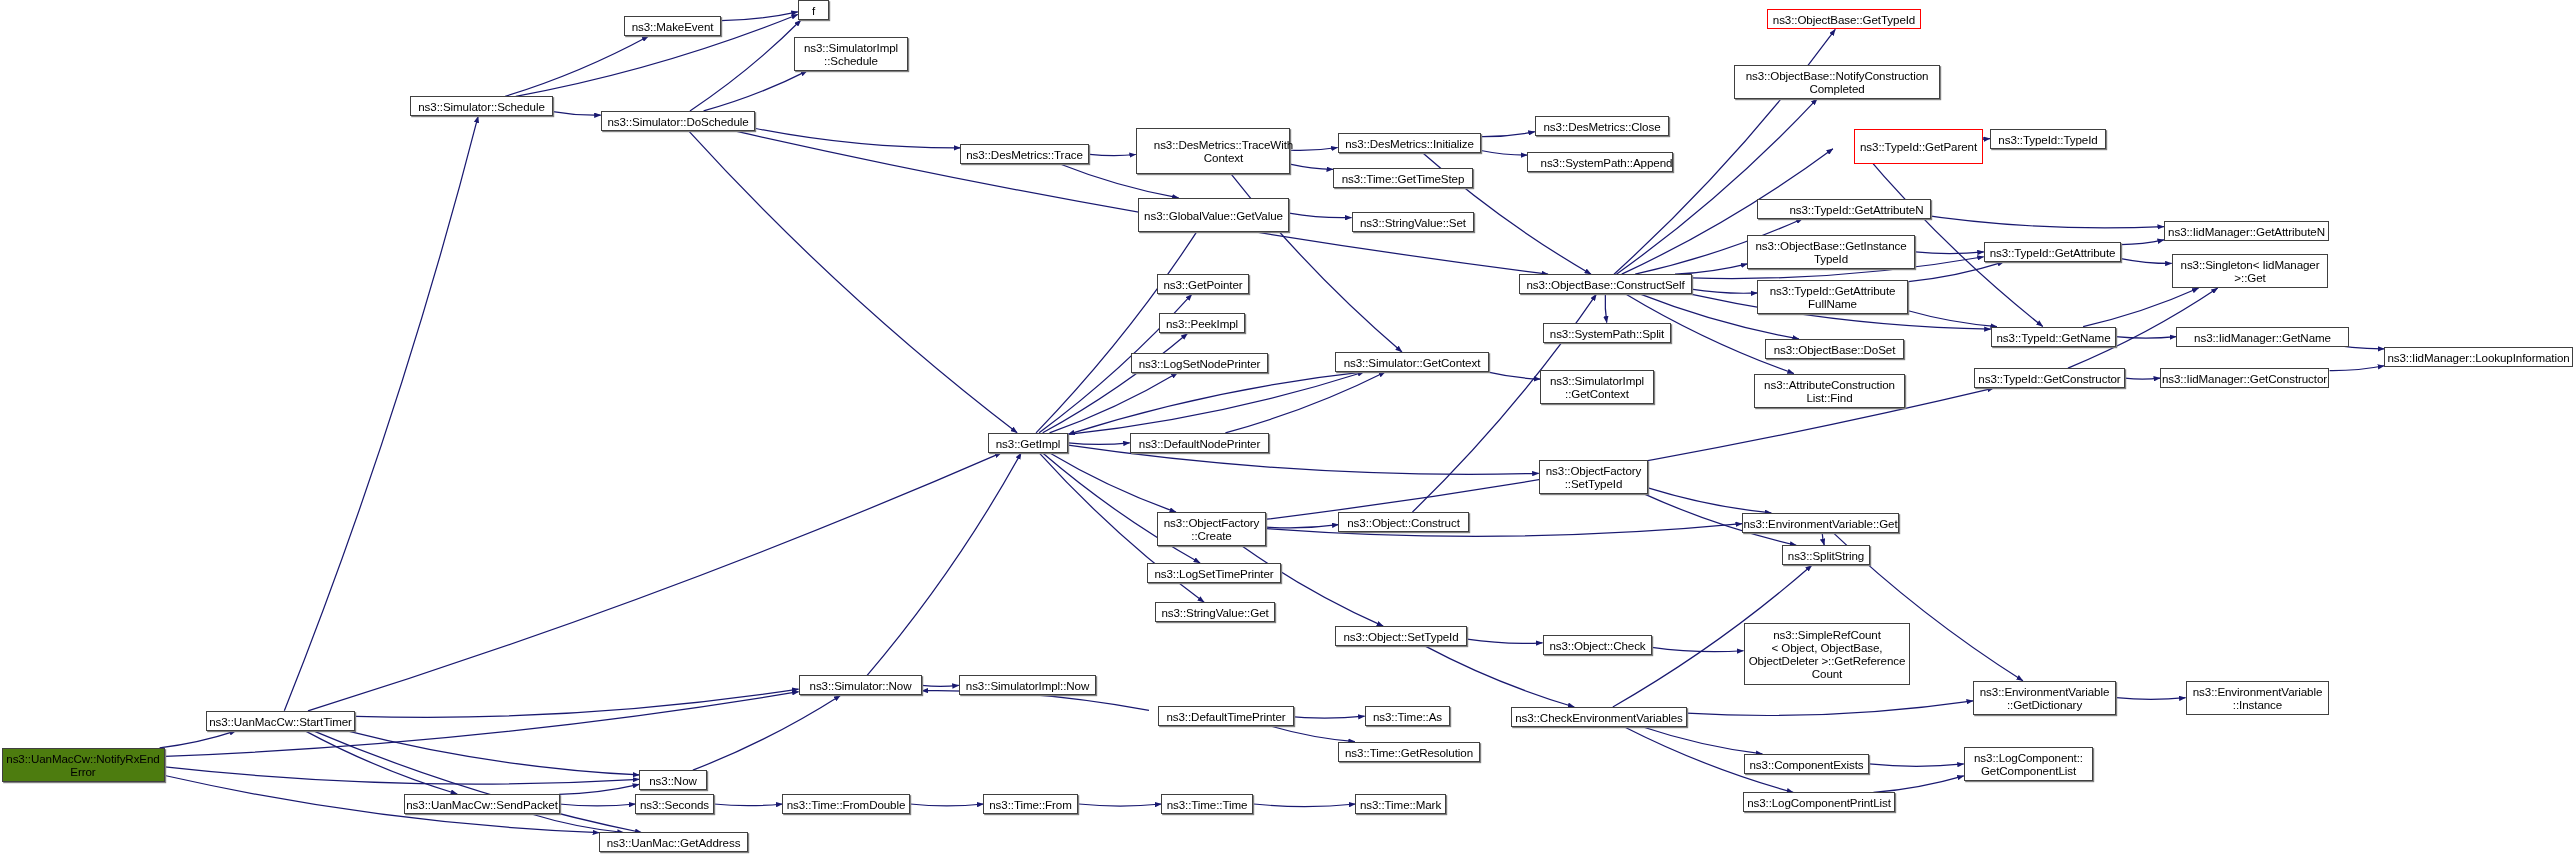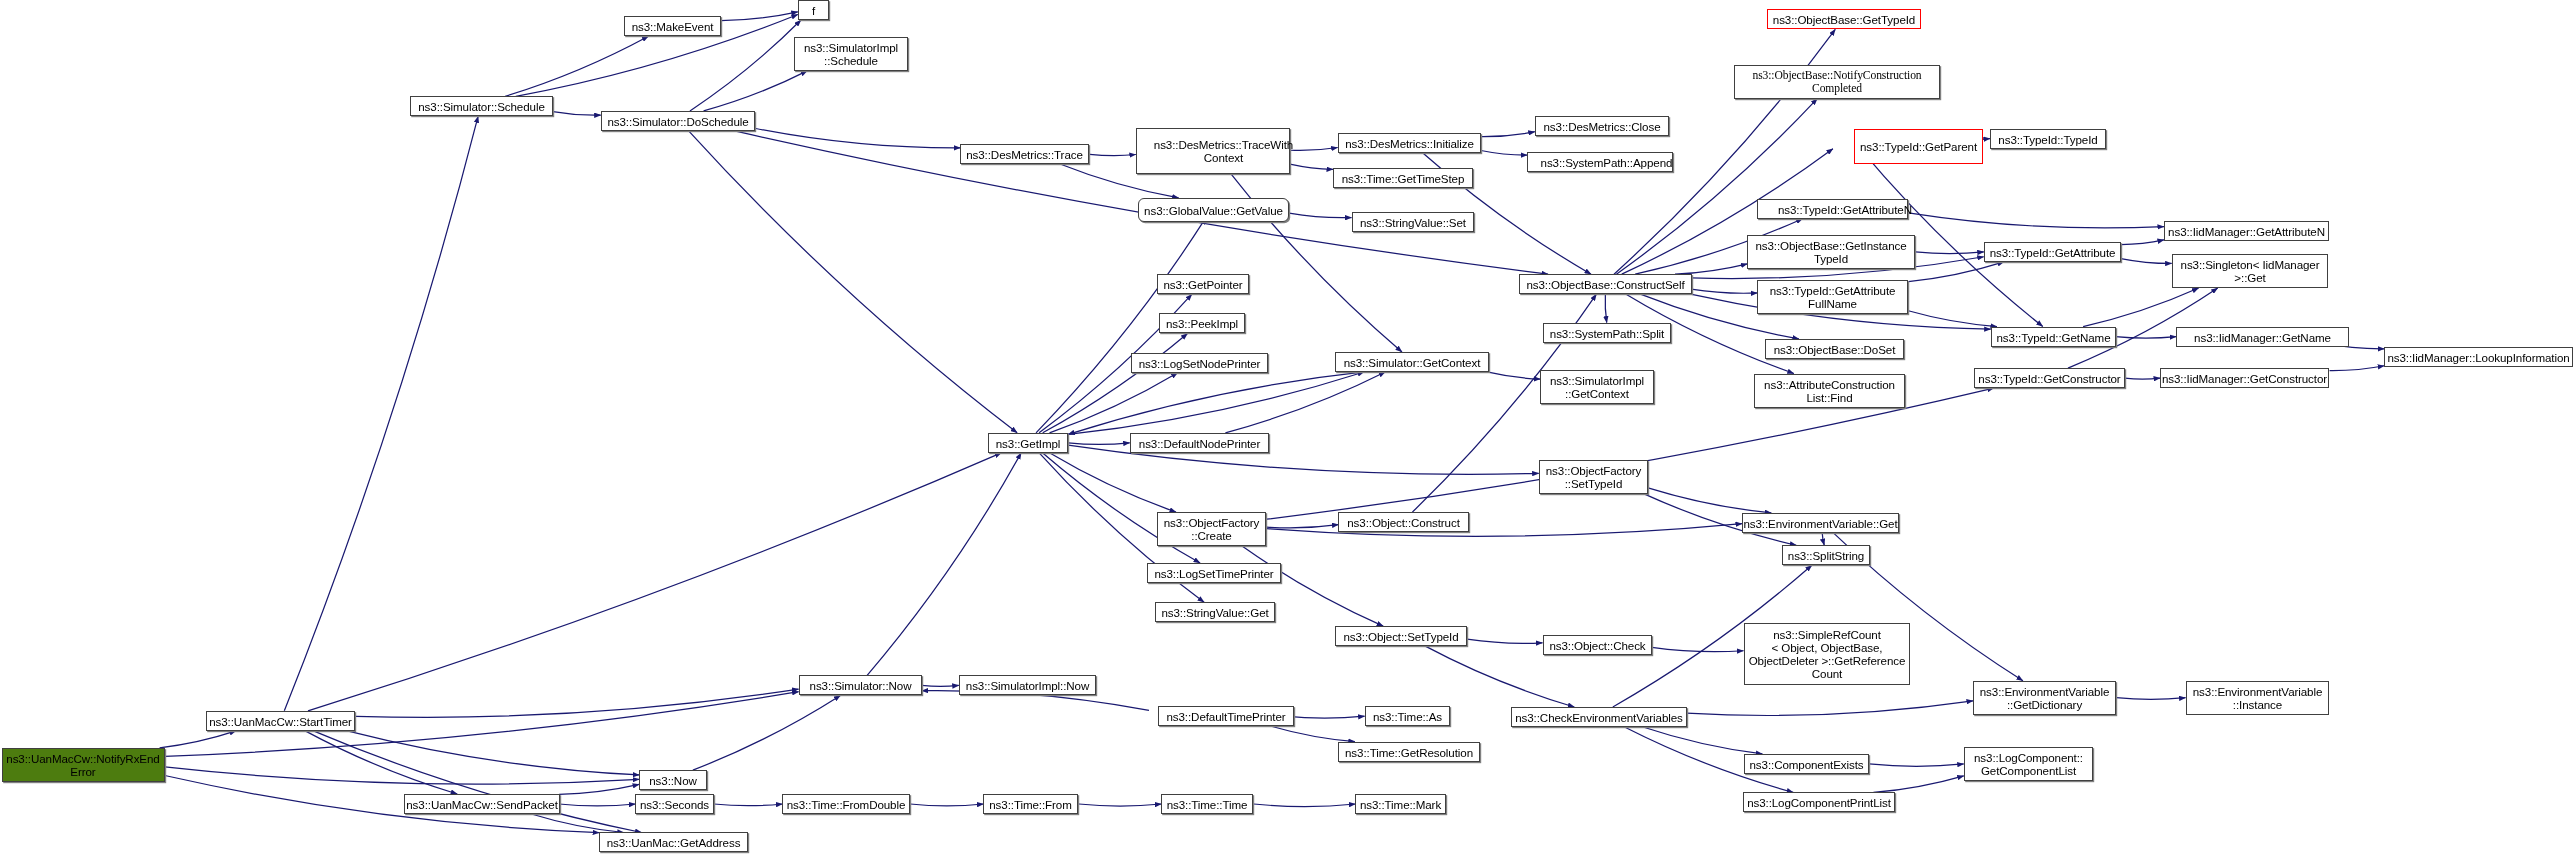--- a/index.html
+++ b/index.html
@@ -186,38 +186,38 @@
       <div class="node" style="left: 798px; top: 0px; width: 31px; height: 20px;">f</div>
       <div class="node" style="left: 794px; top: 37px; width: 114px; height: 34px;">ns3::SimulatorImpl
 ::Schedule</div>
       <div class="node" style="left: 960px; top: 144px; width: 129px; height: 20px;">ns3::DesMetrics::Trace</div>
       <div class="node" style="left: 1136px; top: 128px; width: 154px; height: 46px; padding-left: 24px;">ns3::DesMetrics::TraceWith
 Context</div>
       <div class="node" style="left: 1338px; top: 133px; width: 143px; height: 20px;">ns3::DesMetrics::Initialize</div>
       <div class="node" style="left: 1333px; top: 168px; width: 140px; height: 20px;">ns3::Time::GetTimeStep</div>
       <div class="node" style="left: 1535px; top: 116px; width: 134px; height: 20px;">ns3::DesMetrics::Close</div>
       <div class="node" style="left: 1527px; top: 152px; width: 146px; height: 20px; padding-left: 16px;">ns3::SystemPath::Append</div>
-      <div class="node" style="left: 1138px; top: 198px; width: 151px; height: 24px; border-radius: 6px;">ns3::GlobalValue::GetValue</div>
+      <div class="node" style="left: 1138px; top: 198px; width: 151px; height: 34px;">ns3::GlobalValue::GetValue</div>
       <div class="node" style="left: 1352px; top: 212px; width: 122px; height: 20px;">ns3::StringValue::Set</div>
       <div class="node" style="left: 1157px; top: 274px; width: 92px; height: 20px;">ns3::GetPointer</div>
       <div class="node" style="left: 1159px; top: 313px; width: 86px; height: 20px;">ns3::PeekImpl</div>
       <div class="node" style="left: 1131px; top: 353px; width: 137px; height: 20px;">ns3::LogSetNodePrinter</div>
       <div class="node" style="left: 988px; top: 433px; width: 80px; height: 20px;">ns3::GetImpl</div>
       <div class="node" style="left: 1130px; top: 433px; width: 139px; height: 20px;">ns3::DefaultNodePrinter</div>
       <div class="node" style="left: 1335px; top: 352px; width: 154px; height: 20px;">ns3::Simulator::GetContext</div>
       <div class="node" style="left: 1540px; top: 370px; width: 114px; height: 34px;">ns3::SimulatorImpl
 ::GetContext</div>
       <div class="node" style="left: 1519px; top: 274px; width: 173px; height: 20px;">ns3::ObjectBase::ConstructSelf</div>
       <div class="node" style="left: 1543px; top: 323px; width: 128px; height: 20px;">ns3::SystemPath::Split</div>
       <div class="node highlight" style="left: 1767px; top: 9.2px; width: 154px; height: 20px;">ns3::ObjectBase::GetTypeId</div>
-      <div class="node" style="left: 1734px; top: 65px; width: 206px; height: 34px; font-family: Liberation Serif, serif;">ns3::ObjectBase::NotifyConstruction
+      <div class="node" style="left: 1734px; top: 65px; width: 206px; height: 34px;">ns3::ObjectBase::NotifyConstruction
 Completed</div>
       <div class="node highlight" style="left: 1854px; top: 129px; width: 129px; height: 35px;">ns3::TypeId::GetParent</div>
       <div class="node" style="left: 1990px; top: 129px; width: 116px; height: 20px;">ns3::TypeId::TypeId</div>
-      <div class="node" style="left: 1757px; top: 199px; width: 151px; height: 20px; padding-left: 28px;">ns3::TypeId::GetAttributeN</div>
+      <div class="node" style="left: 1757px; top: 199px; width: 174px; height: 20px; padding-left: 28px;">ns3::TypeId::GetAttributeN</div>
       <div class="node" style="left: 1747px; top: 235px; width: 168px; height: 34px;">ns3::ObjectBase::GetInstance
 TypeId</div>
       <div class="node" style="left: 1757px; top: 280px; width: 151px; height: 34px;">ns3::TypeId::GetAttribute
 FullName</div>
       <div class="node" style="left: 1765px; top: 339px; width: 139px; height: 20px;">ns3::ObjectBase::DoSet</div>
       <div class="node" style="left: 1754px; top: 374px; width: 151px; height: 34px;">ns3::AttributeConstruction
 List::Find</div>
       <div class="node" style="left: 1984px; top: 242px; width: 137px; height: 20px;">ns3::TypeId::GetAttribute</div>
       <div class="node" style="left: 1991px; top: 327px; width: 125px; height: 20px;">ns3::TypeId::GetName</div>
       <div class="node" style="left: 1974px; top: 368px; width: 151px; height: 20px;">ns3::TypeId::GetConstructor</div>

